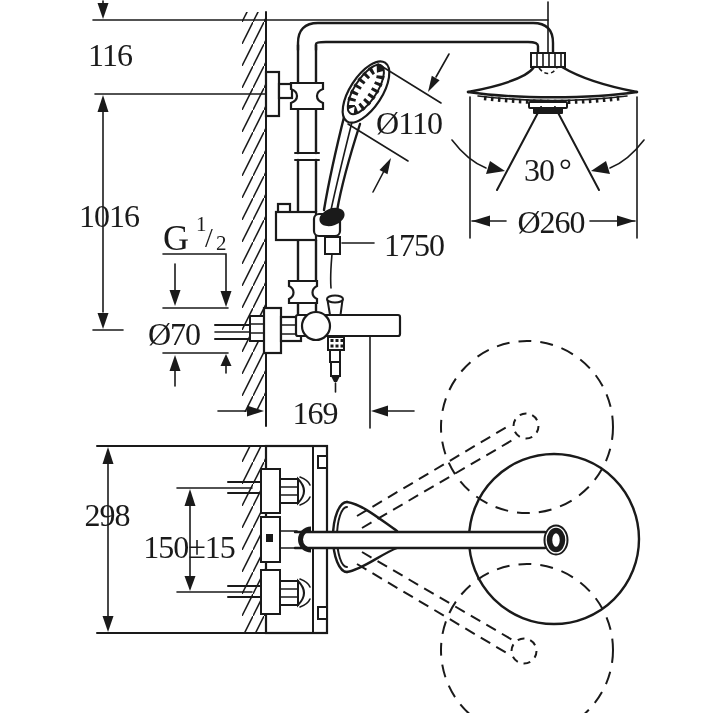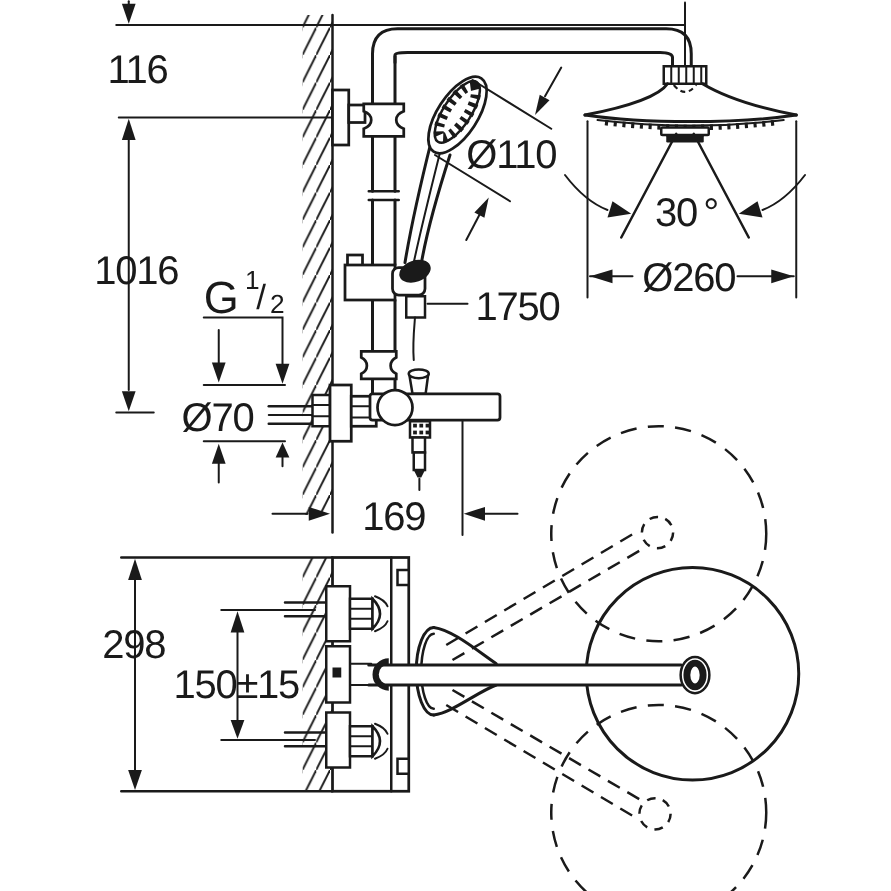--- a/index.html
+++ b/index.html
@@ -1,17 +1,17 @@
 <!DOCTYPE html>
 <html><head>
 <meta charset="utf-8">
 <style>
   html,body{margin:0;padding:0;background:#fff;}
   #stage{position:relative;width:713px;height:713px;background:#fff;overflow:hidden;
-         font-family:Liberation Sans, sans-serif;}
+         font-family:Liberation Serif, serif;}
   svg{position:absolute;left:0;top:0;}
   .ln{fill:none;stroke:#1a1a1a;stroke-width:2.4;stroke-linecap:round;}
   .lm{fill:none;stroke:#1a1a1a;stroke-width:2;stroke-linecap:round;}
   .lt{fill:none;stroke:#1a1a1a;stroke-width:1.6;stroke-linecap:round;}
   .fw{fill:#ffffff;stroke:#1a1a1a;stroke-width:2.2;}
   .fwm{fill:#ffffff;stroke:#1a1a1a;stroke-width:2;}
   .fd{fill:#1a1a1a;stroke:none;}
   .arr{fill:#1a1a1a;stroke:none;}
   .dsh{fill:none;stroke:#1a1a1a;stroke-width:2;stroke-dasharray:13 9;}
   .dsh2{fill:none;stroke:#1a1a1a;stroke-width:2;stroke-dasharray:11 7;}

